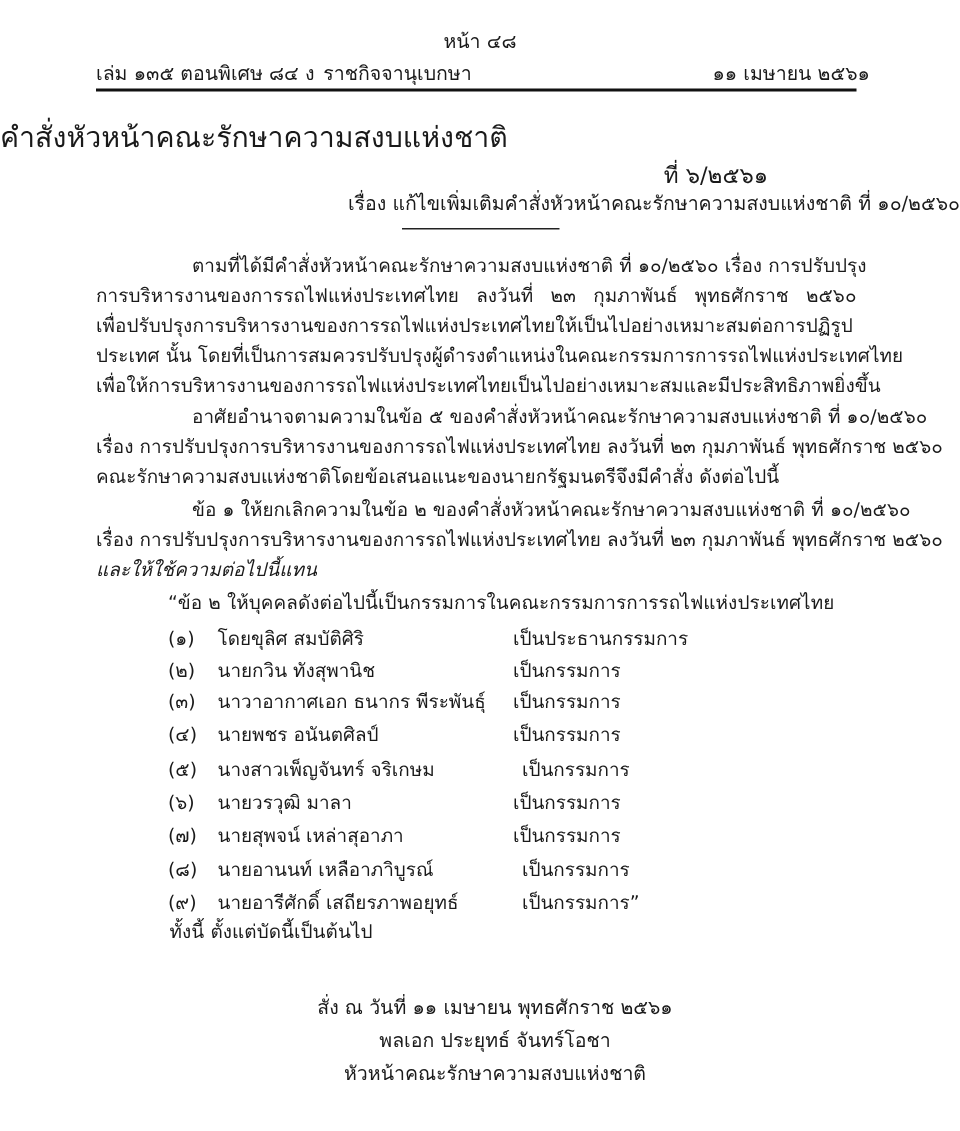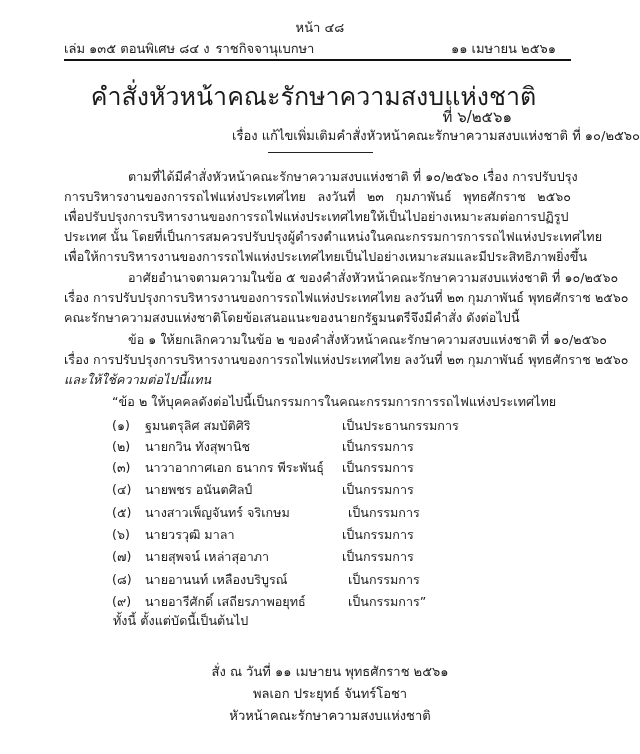--- a/index.html
+++ b/index.html
@@ -5,23 +5,23 @@
     html, body { margin: 0; padding: 0; background: #ffffff; }
     body {
       width: 640px; height: 754px; position: relative; overflow: hidden;
       font-family: "DejaVu Sans", sans-serif; color: #1a1a1a;
     }
     .abs { position: absolute; white-space: nowrap; }
     .page-no { left: 0; width: 640px; text-align: center; top: 17px; font-size: 13px; }
     .hdr { top: 38px; font-size: 13px; }
     .hdr-left { left: 64px; }
     .hdr-center { left: 0; width: 530px; text-align: center; }
-    .hdr-right { right: 84px; }
+    .hdr-right { right: 60px; }
     .hdr-rule { left: 64px; width: 507px; top: 59px; height: 2px; background: #111; }
-    .title { left: 0; width: 627px; text-align: center; top: 76px; font-size: 25px; }
+    .title { left: 0; width: 627px; top: 76px; font-size: 19px; }
     .order-no { left: 0; width: 512px; text-align: right; top: 105px; font-size: 15px; }
     .subject { left: 0; width: 640px; text-align: right; top: 125px; font-size: 13px; }
     .short-rule { left: 268px; width: 105px; top: 152px; height: 1px; background: #222; }
     .para-line { font-size: 12.6px; letter-spacing: 0.05px; }
     .just { left: 64px; width: 507px; text-align: justify; text-align-last: justify; }
     .list-num { font-size: 12.6px; }
     .list-name { font-size: 12.6px; }
     .list-role { font-size: 12.6px; }
     .sign { left: 0; width: 640px; text-align: center; font-size: 13px; }
   </style>
@@ -53,21 +53,21 @@
 
   <div class="abs para-line just" style="top:330px; left:128px; width:443px;">ข้อ   ๑   ให้ยกเลิกความในข้อ  ๒  ของคำสั่งหัวหน้าคณะรักษาความสงบแห่งชาติ  ที่  ๑๐/๒๕๖๐</div>
   <div class="abs para-line just" style="top:350px;">เรื่อง  การปรับปรุงการบริหารงานของการรถไฟแห่งประเทศไทย  ลงวันที่  ๒๓  กุมภาพันธ์  พุทธศักราช  ๒๕๖๐</div>
   <div class="abs para-line" style="top:370px; left:64px;font-style:italic;">และให้ใช้ความต่อไปนี้แทน</div>
 
   <div class="abs para-line" style="top:392px; left:112px;">“ข้อ   ๒   ให้บุคคลดังต่อไปนี้เป็นกรรมการในคณะกรรมการการรถไฟแห่งประเทศไทย</div>
 
   <div>
     <div>
       <span class="abs list-num" style="top:416px; left:112px;">(๑)</span>
-      <span class="abs list-name" style="top:416px; left:145px;">ฐมนตรุลิศ  สมบัติศิริ</span>
+      <span class="abs list-name" style="top:416px; left:145px;">โดยขุลิศ  สมบัติศิริ</span>
       <span class="abs list-role" style="top:416px; left:342px;">เป็นประธานกรรมการ</span>
     </div>
     <div>
       <span class="abs list-num" style="top:437px; left:112px;">(๒)</span>
       <span class="abs list-name" style="top:437px; left:145px;">นายกวิน  ทังสุพานิช</span>
       <span class="abs list-role" style="top:437px; left:342px;">เป็นกรรมการ</span>
     </div>
     <div>
       <span class="abs list-num" style="top:458px; left:112px;">(๓)</span>
       <span class="abs list-name" style="top:458px; left:145px;">นาวาอากาศเอก  ธนากร  พีระพันธุ์</span>
@@ -88,21 +88,21 @@
       <span class="abs list-name" style="top:525px; left:145px;">นายวรวุฒิ  มาลา</span>
       <span class="abs list-role" style="top:525px; left:342px;">เป็นกรรมการ</span>
     </div>
     <div>
       <span class="abs list-num" style="top:547px; left:112px;">(๗)</span>
       <span class="abs list-name" style="top:547px; left:145px;">นายสุพจน์  เหล่าสุอาภา</span>
       <span class="abs list-role" style="top:547px; left:342px;">เป็นกรรมการ</span>
     </div>
     <div>
       <span class="abs list-num" style="top:570px; left:112px;">(๘)</span>
-      <span class="abs list-name" style="top:570px; left:145px;">นายอานนท์  เหลืองบริบูรณ์</span>
+      <span class="abs list-name" style="top:570px; left:145px;">นายอานนท์  เหลือาภาิบูรณ์</span>
       <span class="abs list-role" style="top:570px; left:348px;">เป็นกรรมการ</span>
     </div>
     <div>
       <span class="abs list-num" style="top:592px; left:112px;">(๙)</span>
       <span class="abs list-name" style="top:592px; left:145px;">นายอารีศักดิ์  เสถียรภาพอยุทธ์</span>
       <span class="abs list-role" style="top:592px; left:348px;">เป็นกรรมการ”</span>
     </div>
   </div>
 
   <div class="abs para-line" style="top:611px; left:113px;">ทั้งนี้  ตั้งแต่บัดนี้เป็นต้นไป</div>

